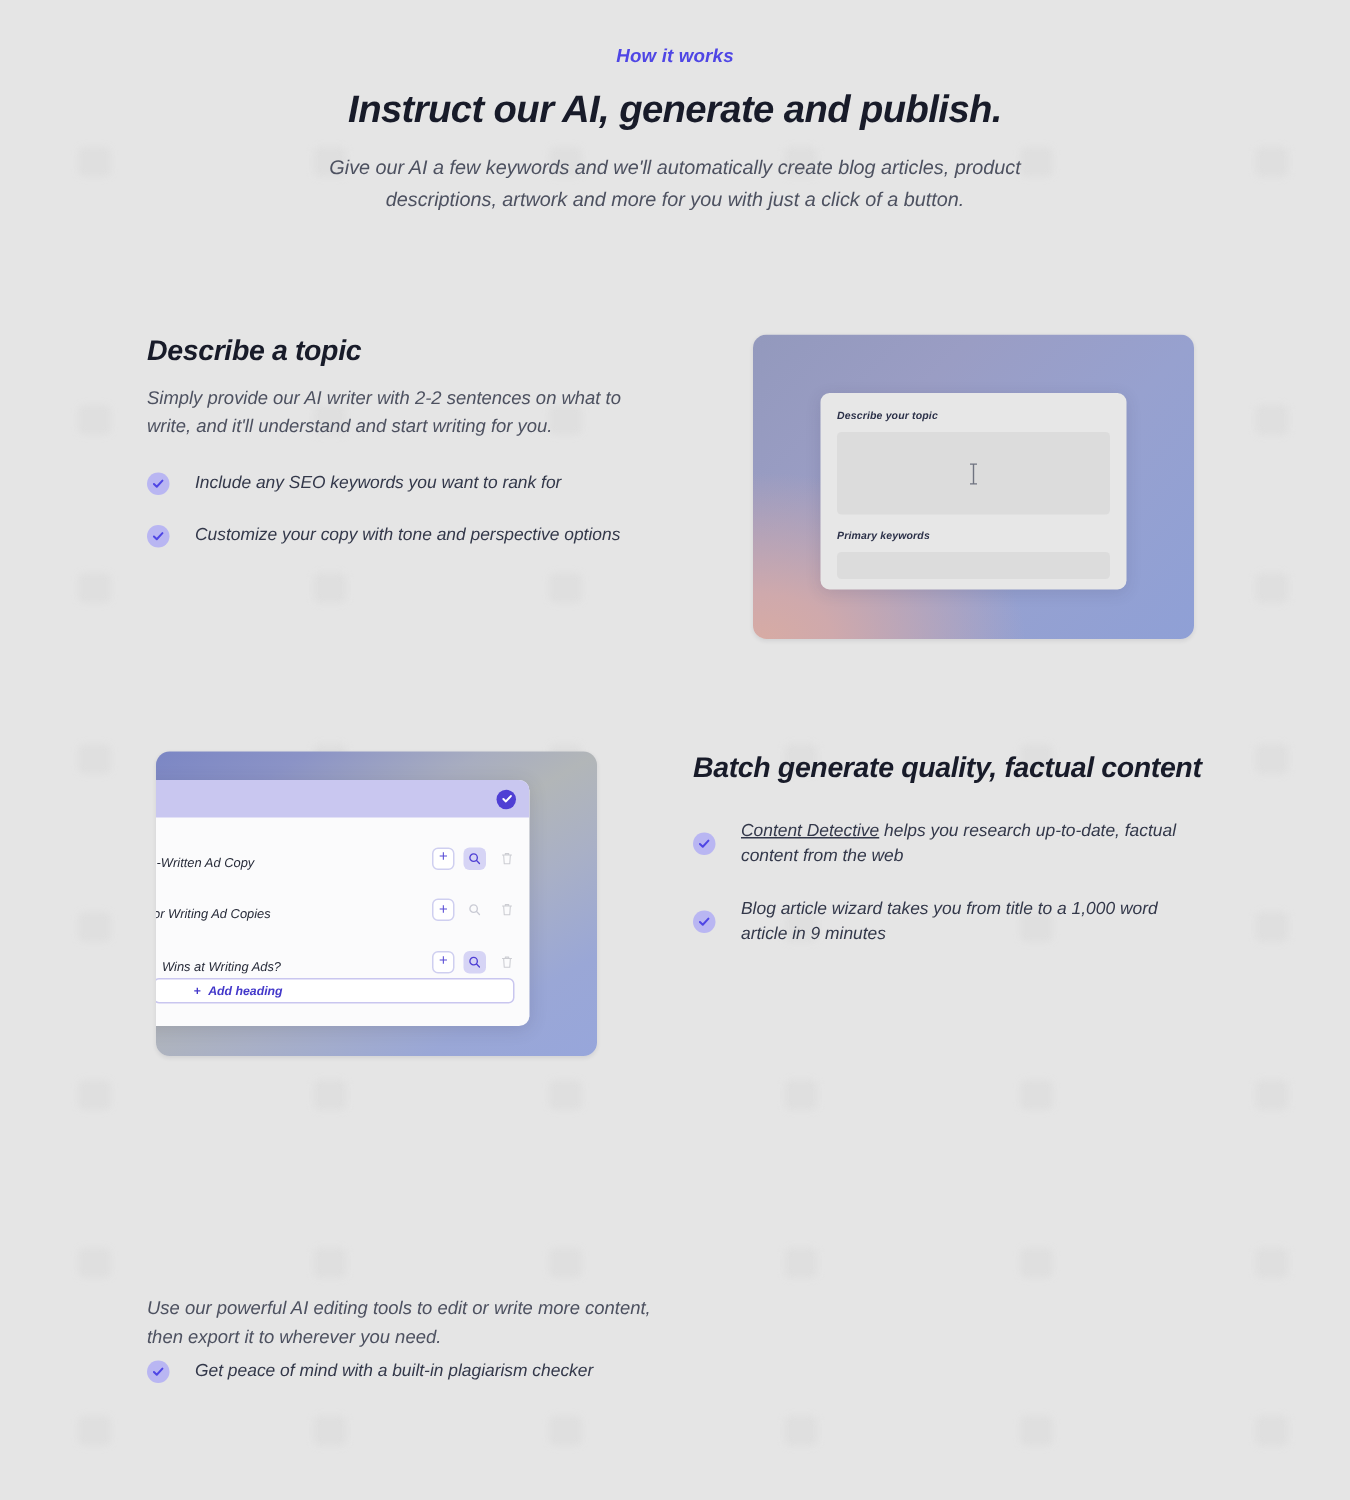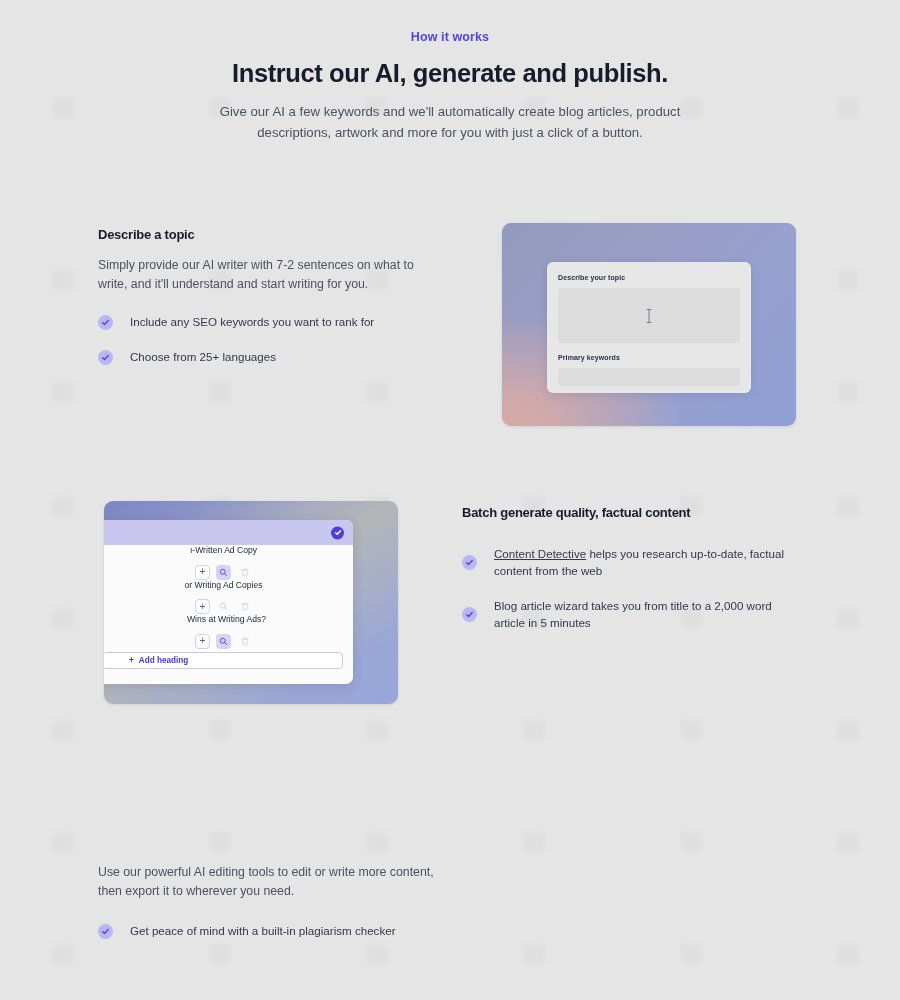--- a/index.html
+++ b/index.html
@@ -30,20 +30,21 @@
     filter: blur(2.5px);
     opacity: .85;
   }
 
   
   .page {
     position: relative;
     z-index: 1;
     width: 900px;
     padding: 0;
+    font-style: italic;
   }
 
   
   .header { text-align: center; padding-top: 29px; }
   .eyebrow {
     color: #4f46e5;
     font-size: 12.5px;
     font-weight: bold;
     letter-spacing: .1px;
     line-height: 16px;
@@ -68,21 +69,21 @@
   .feature {
     display: flex;
     align-items: flex-start;
     padding: 0 98px 0 98px;
   }
   .feature.reverse { flex-direction: row-reverse; }
 
   .copy { width: 340px; flex: none; }
   .copy h2 {
     margin: 0;
-    font-size: 13px;
+    font-size: 19px;
     font-weight: bold;
     letter-spacing: -0.25px;
     color: #181b29;
     line-height: 24px;
   }
   .copy p.lede {
     margin: 9px 0 0 0;
     font-size: 12.3px;
     line-height: 18.5px;
     color: #4d5160;
@@ -208,24 +209,23 @@
     width: 13px;
     height: 13px;
     border-radius: 50%;
     background: #4f3fd4;
     display: flex;
     align-items: center;
     justify-content: center;
   }
   .doc-row {
     display: flex;
-    align-items: center;
+    align-items: flex-end;
     height: 34.5px;
     padding: 0 8px 0 14px;
-    flex-direction: column;
   }
   .doc-row-text {
     flex: 1;
     font-size: 8.6px;
     color: #262a38;
     white-space: nowrap;
     overflow: hidden;
   }
   .doc-row-text.indent { padding-left: 6px; }
   .row-btns { display: flex; align-items: center; gap: 6px; }
@@ -321,37 +321,37 @@
 
   <div class="header">
     <div class="eyebrow">How it works</div>
     <h1 class="headline">Instruct our AI, generate and publish.</h1>
     <p class="subhead">Give our AI a few keywords and we'll automatically create blog articles, product descriptions, artwork and more for you with just a click of a button.</p>
   </div>
 
   <div class="feature" style="margin-top:80px;">
     <div class="copy">
       <h2>Describe a topic</h2>
-      <p class="lede">Simply provide our AI writer with 7-2 sentences on what to write, and it'll understand and start writing for you.</p>
+      <p class="lede">Simply provide our AI writer with 2-2 sentences on what to write, and it'll understand and start writing for you.</p>
       <ul class="checks">
         <li>
           <span class="check-icon">
             <svg width="9" height="9" viewBox="0 0 10 10">
                 <path d="M1.8 5.2 L3.9 7.2 L8.1 2.7" stroke="#4f46e5" stroke-width="1.5" fill="none" stroke-linecap="round" stroke-linejoin="round"></path>
               </svg>
           </span>
           <span class="check-text">Include any SEO keywords you want to rank for</span>
         </li>
         <li>
           <span class="check-icon">
             <svg width="9" height="9" viewBox="0 0 10 10">
                 <path d="M1.8 5.2 L3.9 7.2 L8.1 2.7" stroke="#4f46e5" stroke-width="1.5" fill="none" stroke-linecap="round" stroke-linejoin="round"></path>
               </svg>
           </span>
-          <span class="check-text">Choose from 25+ languages</span>
+          <span class="check-text">Customize your copy with tone and perspective options</span>
         </li>
       </ul>
     </div>
 
     <div class="media" style="margin-left:64px;">
       <div class="grad-card card-topic">
         <div class="inner-panel">
           <div class="panel-label">Describe your topic</div>
           <div class="panel-field big">
             <svg class="text-caret" viewBox="0 0 7 16">
@@ -376,21 +376,21 @@
               </svg>
           </span>
           <span class="check-text"><span class="lnk">Content Detective</span> helps you research up-to-date, factual content from the web</span>
         </li>
         <li>
           <span class="check-icon">
             <svg width="9" height="9" viewBox="0 0 10 10">
                 <path d="M1.8 5.2 L3.9 7.2 L8.1 2.7" stroke="#4f46e5" stroke-width="1.5" fill="none" stroke-linecap="round" stroke-linejoin="round"></path>
               </svg>
           </span>
-          <span class="check-text">Blog article wizard takes you from title to a 2,000 word article in 5 minutes</span>
+          <span class="check-text">Blog article wizard takes you from title to a 1,000 word article in 9 minutes</span>
         </li>
       </ul>
     </div>
 
     <div class="media" style="margin-right:64px;">
       <div class="grad-card card-batch">
         <div class="doc-panel">
 
           <div class="doc-topbar">
             <span class="topbar-check">
@@ -460,21 +460,21 @@
           </div>
         </div>
       </div>
 
     </div>
   </div>
 
   <div class="feature" style="margin-top:150px;">
     <div class="copy">
       <p class="lede">Use our powerful AI editing tools to edit or write more content, then export it to wherever you need.</p>
-      <ul class="checks" style="margin-top:22px;">
+      <ul class="checks" style="margin-top:5px;">
         <li>
           <span class="check-icon">
             <svg width="9" height="9" viewBox="0 0 10 10">
                 <path d="M1.8 5.2 L3.9 7.2 L8.1 2.7" stroke="#4f46e5" stroke-width="1.5" fill="none" stroke-linecap="round" stroke-linejoin="round"></path>
               </svg>
           </span>
           <span class="check-text">Get peace of mind with a built-in plagiarism checker</span>
         </li>
 
       </ul>

